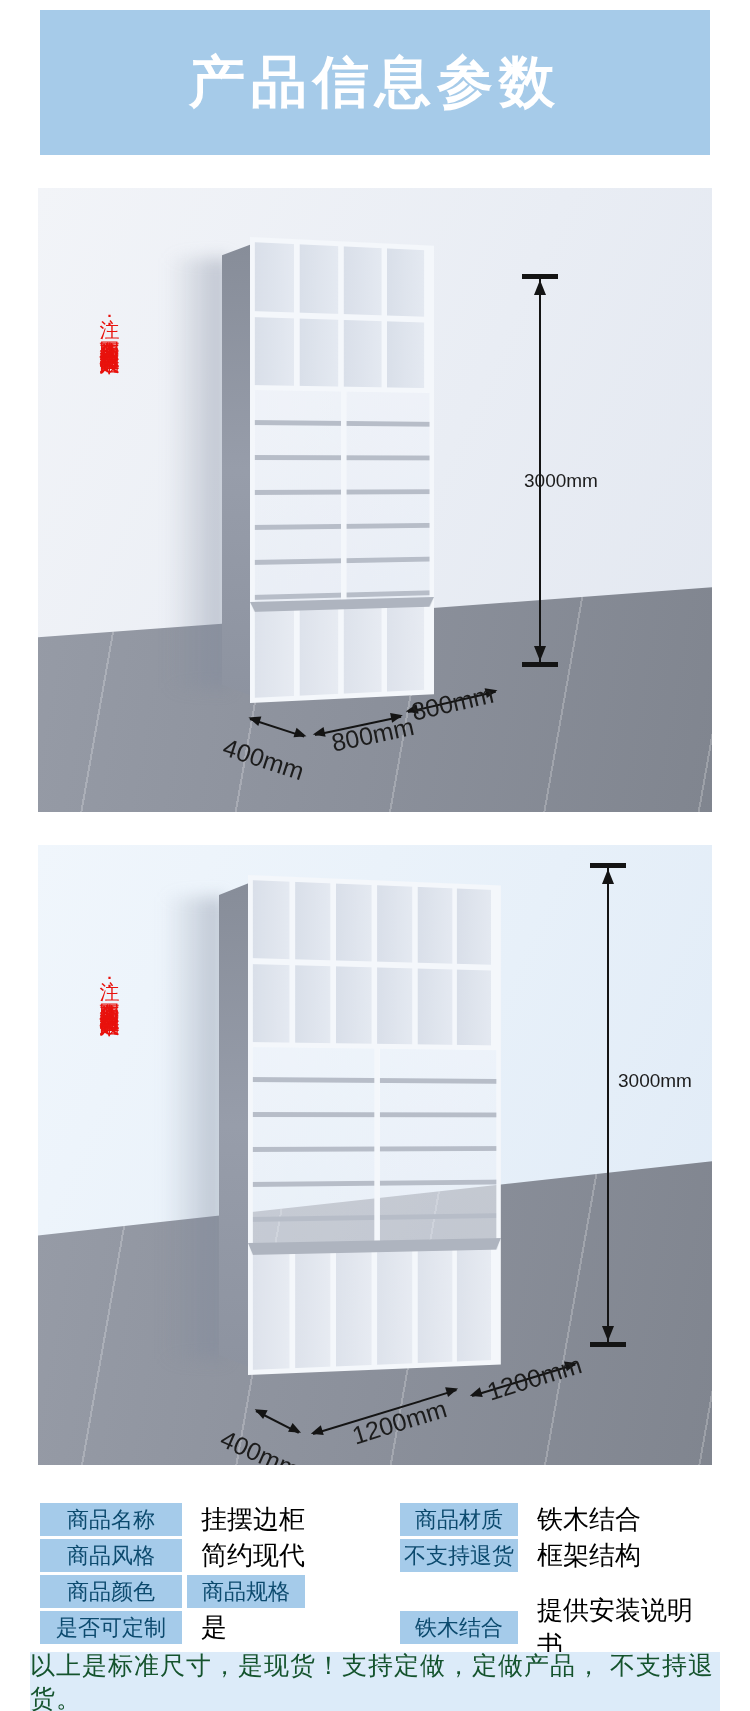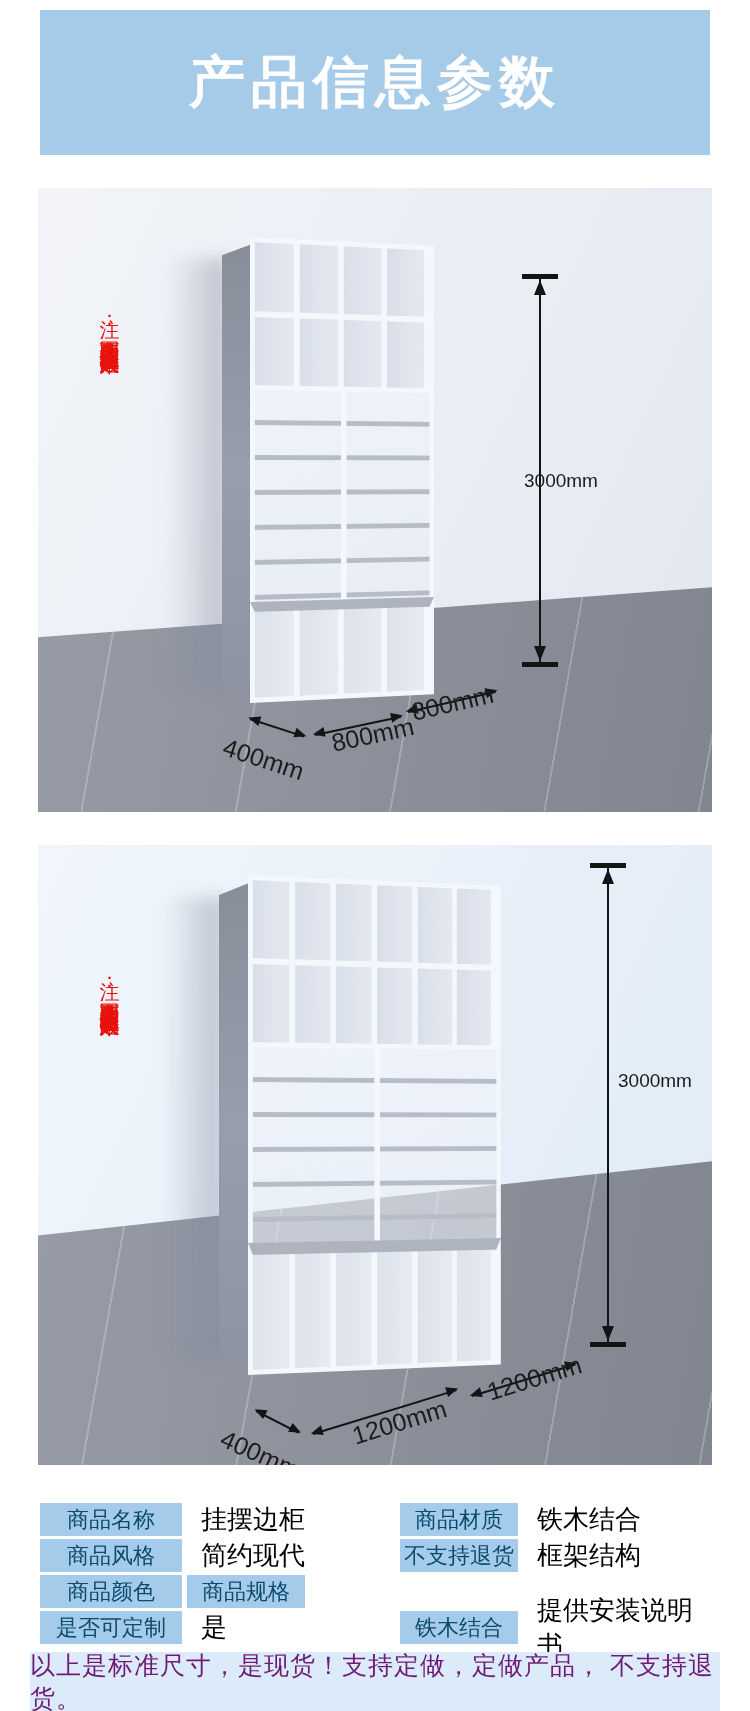--- a/index.html
+++ b/index.html
@@ -98,21 +98,21 @@
   .cell{box-sizing:border-box;display:flex;align-items:center;}
   .cell.lbl{background:#a5cbea;color:#0c4a6e;font-size:22px;justify-content:center;}
   .cell.val{background:#ffffff;color:#000000;font-size:26px;padding-left:14px;}
   .c-l1{width:142px;margin-right:5px;}
   .c-v1{width:208px;margin-right:5px;}
   .c-l2{width:118px;margin-right:5px;}
   .c-v2{width:189px;}
 
   
   .foot{position:absolute;left:30px;top:1652px;width:690px;height:59px;background:#dcebf9;
-        display:flex;align-items:center;justify-content:center;color:#701a75;font-size:25px;letter-spacing:1px;}
+        display:flex;align-items:center;justify-content:center;color:#14532d;font-size:25px;letter-spacing:1px;}
 </style>
 </head>
 <body>
 
 <div class="page">
 
   <div class="hdr">
     <div class="hdr-title">产品信息参数</div>
   </div>
 

